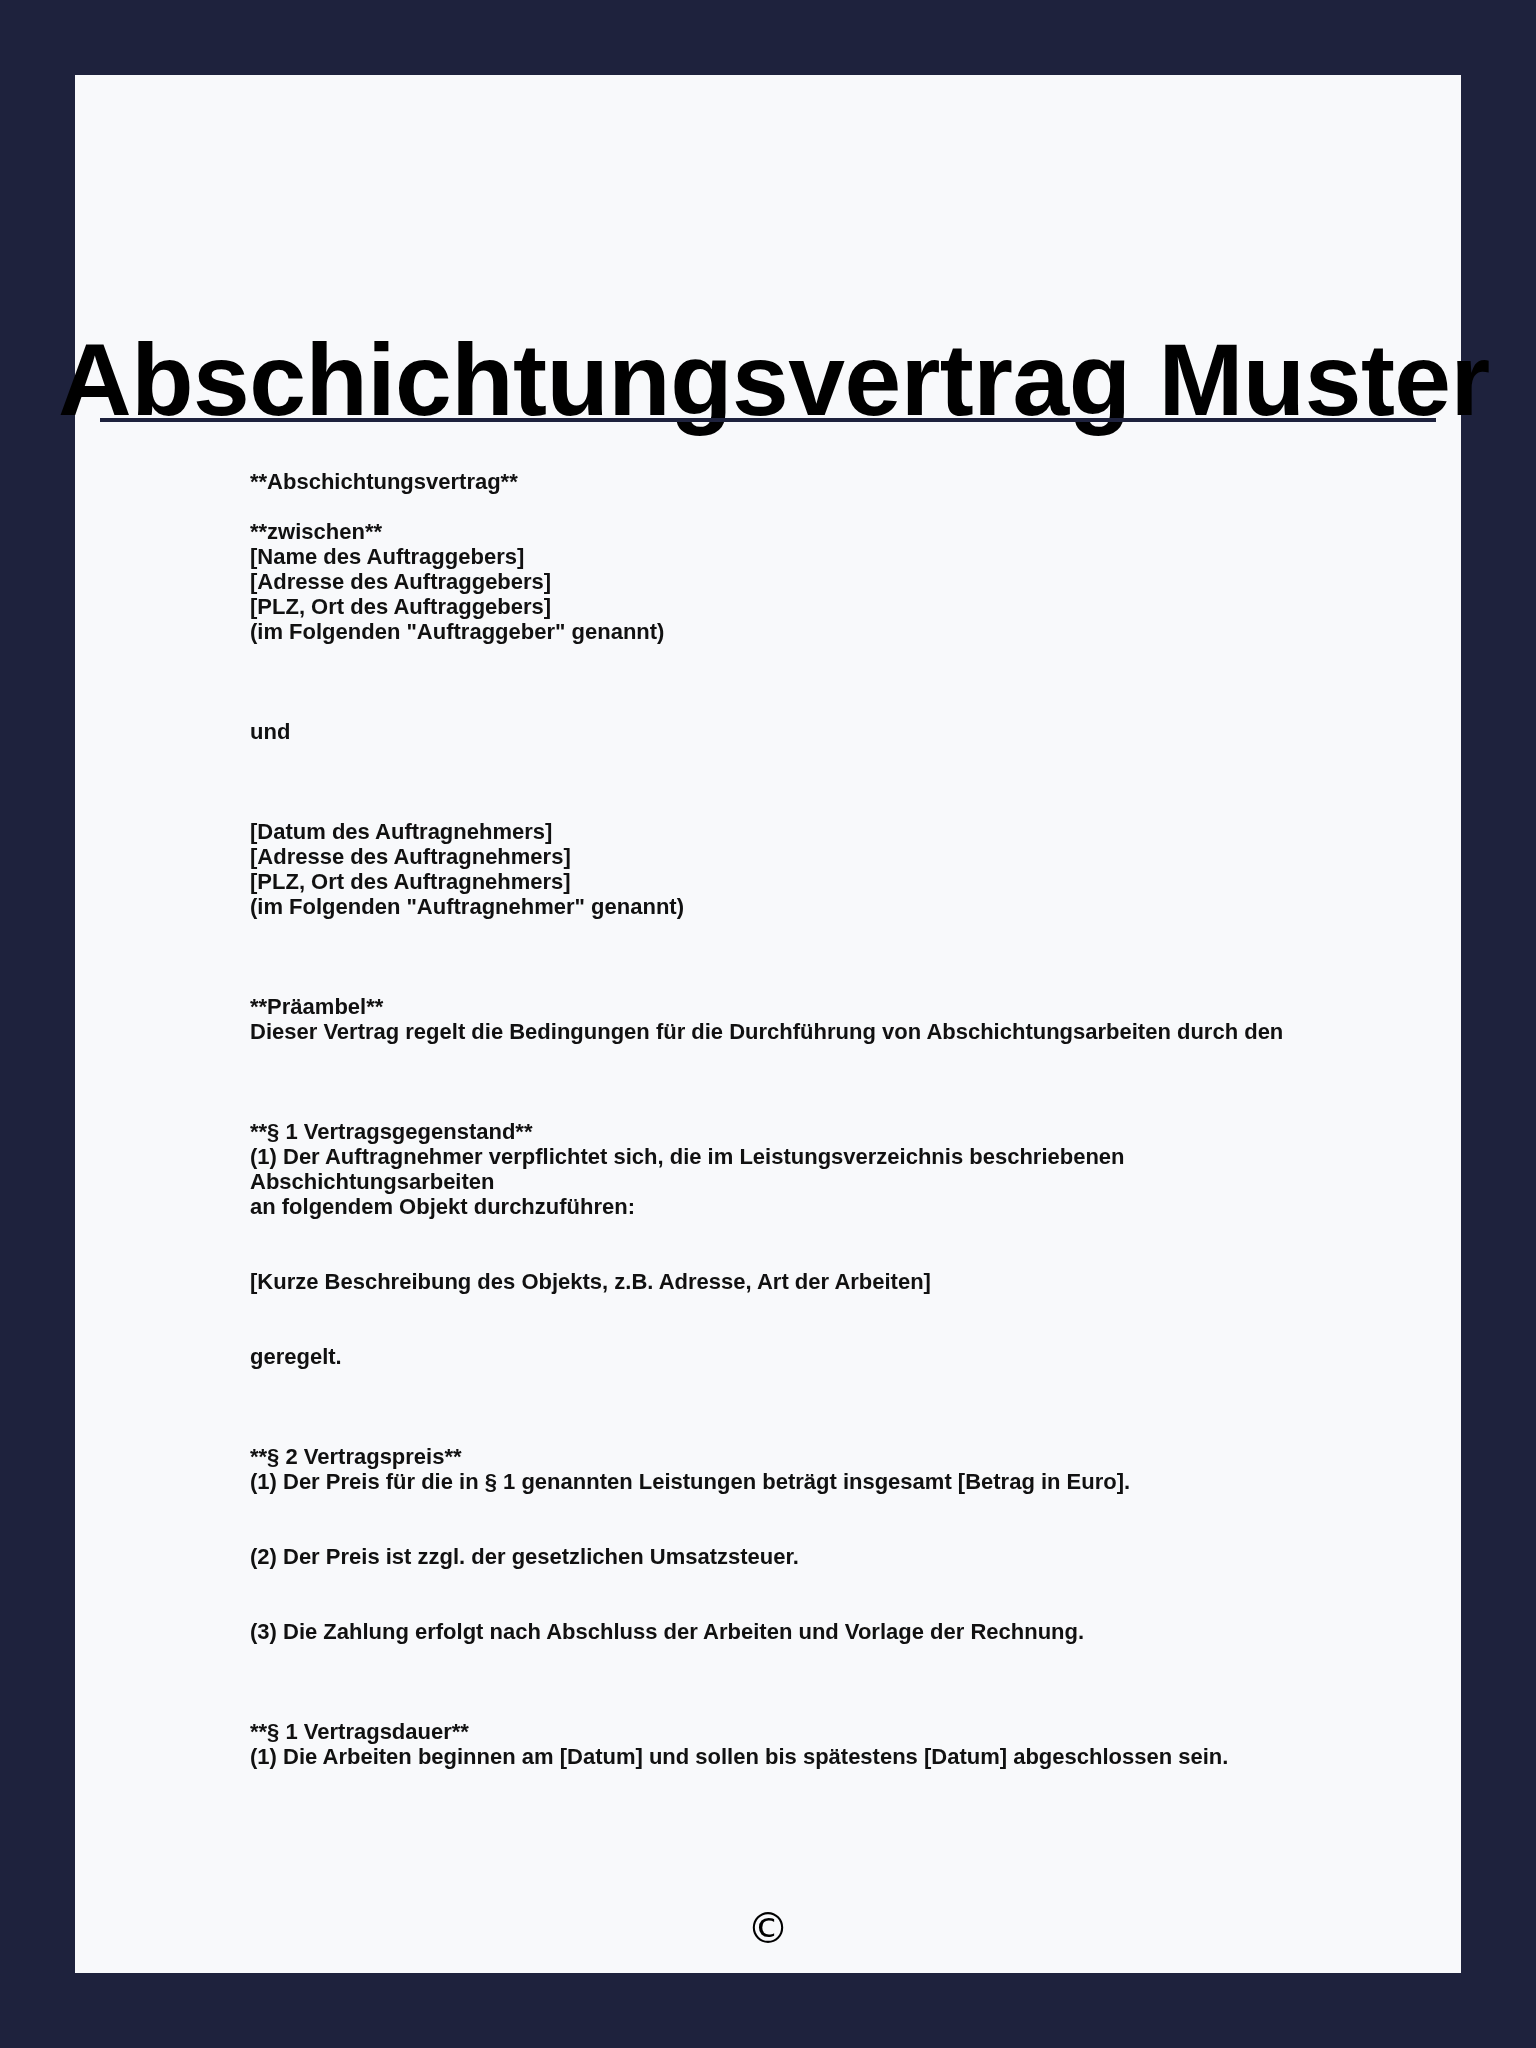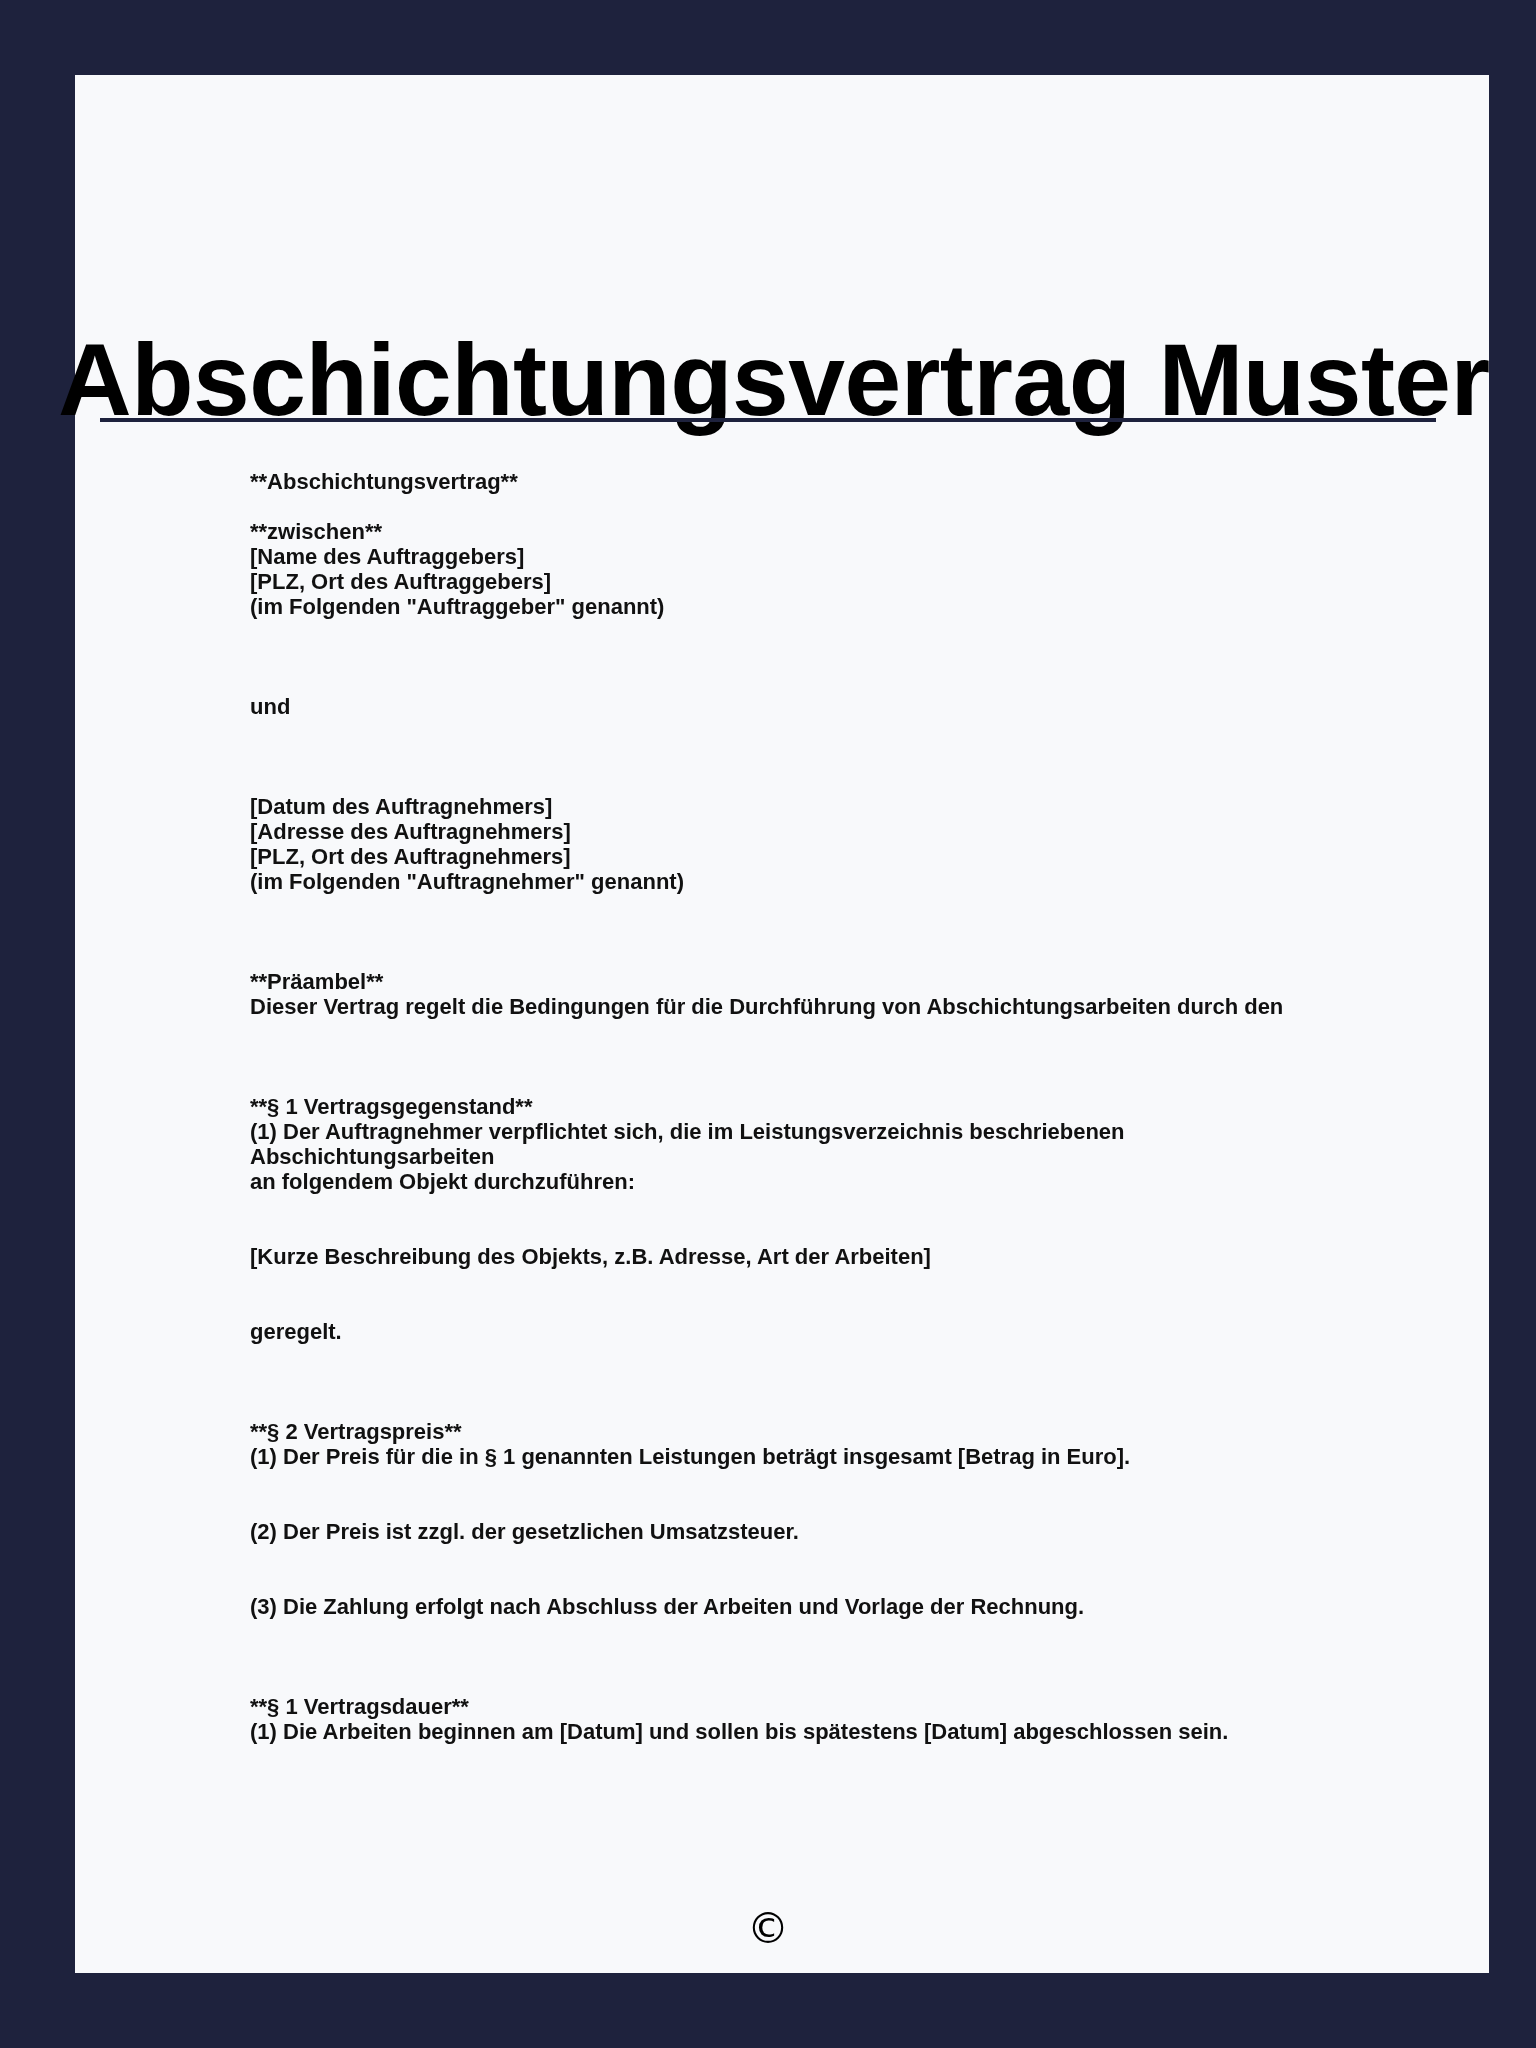--- a/index.html
+++ b/index.html
@@ -14,21 +14,20 @@
       overflow: hidden;
       font-family: "Liberation Sans", sans-serif;
     }
     .page {
       position: absolute;
       left: 75px;
       top: 75px;
       width: 1386px;
       height: 1898px;
       background: #f8f9fb;
-      padding-left: 28px;
     }
     .doc-title {
       position: absolute;
       left: -17px;
       top: 240px;
       width: 1420px;
       margin: 0;
       text-align: center;
       font-family: "Liberation Sans", sans-serif;
       font-weight: bold;
@@ -80,20 +79,21 @@
 <body>
 
 <div class="page">
   <h1 class="doc-title">Abschichtungsvertrag Muster</h1>
   <hr class="divider">
   <div class="body-text" id="body-text">
       <span class="line">**Abschichtungsvertrag**</span>
       <span class="line"></span>
       <span class="line">**zwischen**</span>
       <span class="line">[Name des Auftraggebers]</span>
+      <span class="line">[Adresse des Auftraggebers]</span>
       <span class="line">[PLZ, Ort des Auftraggebers]</span>
       <span class="line">(im Folgenden "Auftraggeber" genannt)</span>
       <span class="line"></span>
       <span class="line"></span>
       <span class="line"></span>
       <span class="line">und</span>
       <span class="line"></span>
       <span class="line"></span>
       <span class="line"></span>
       <span class="line">[Datum des Auftragnehmers]</span>

